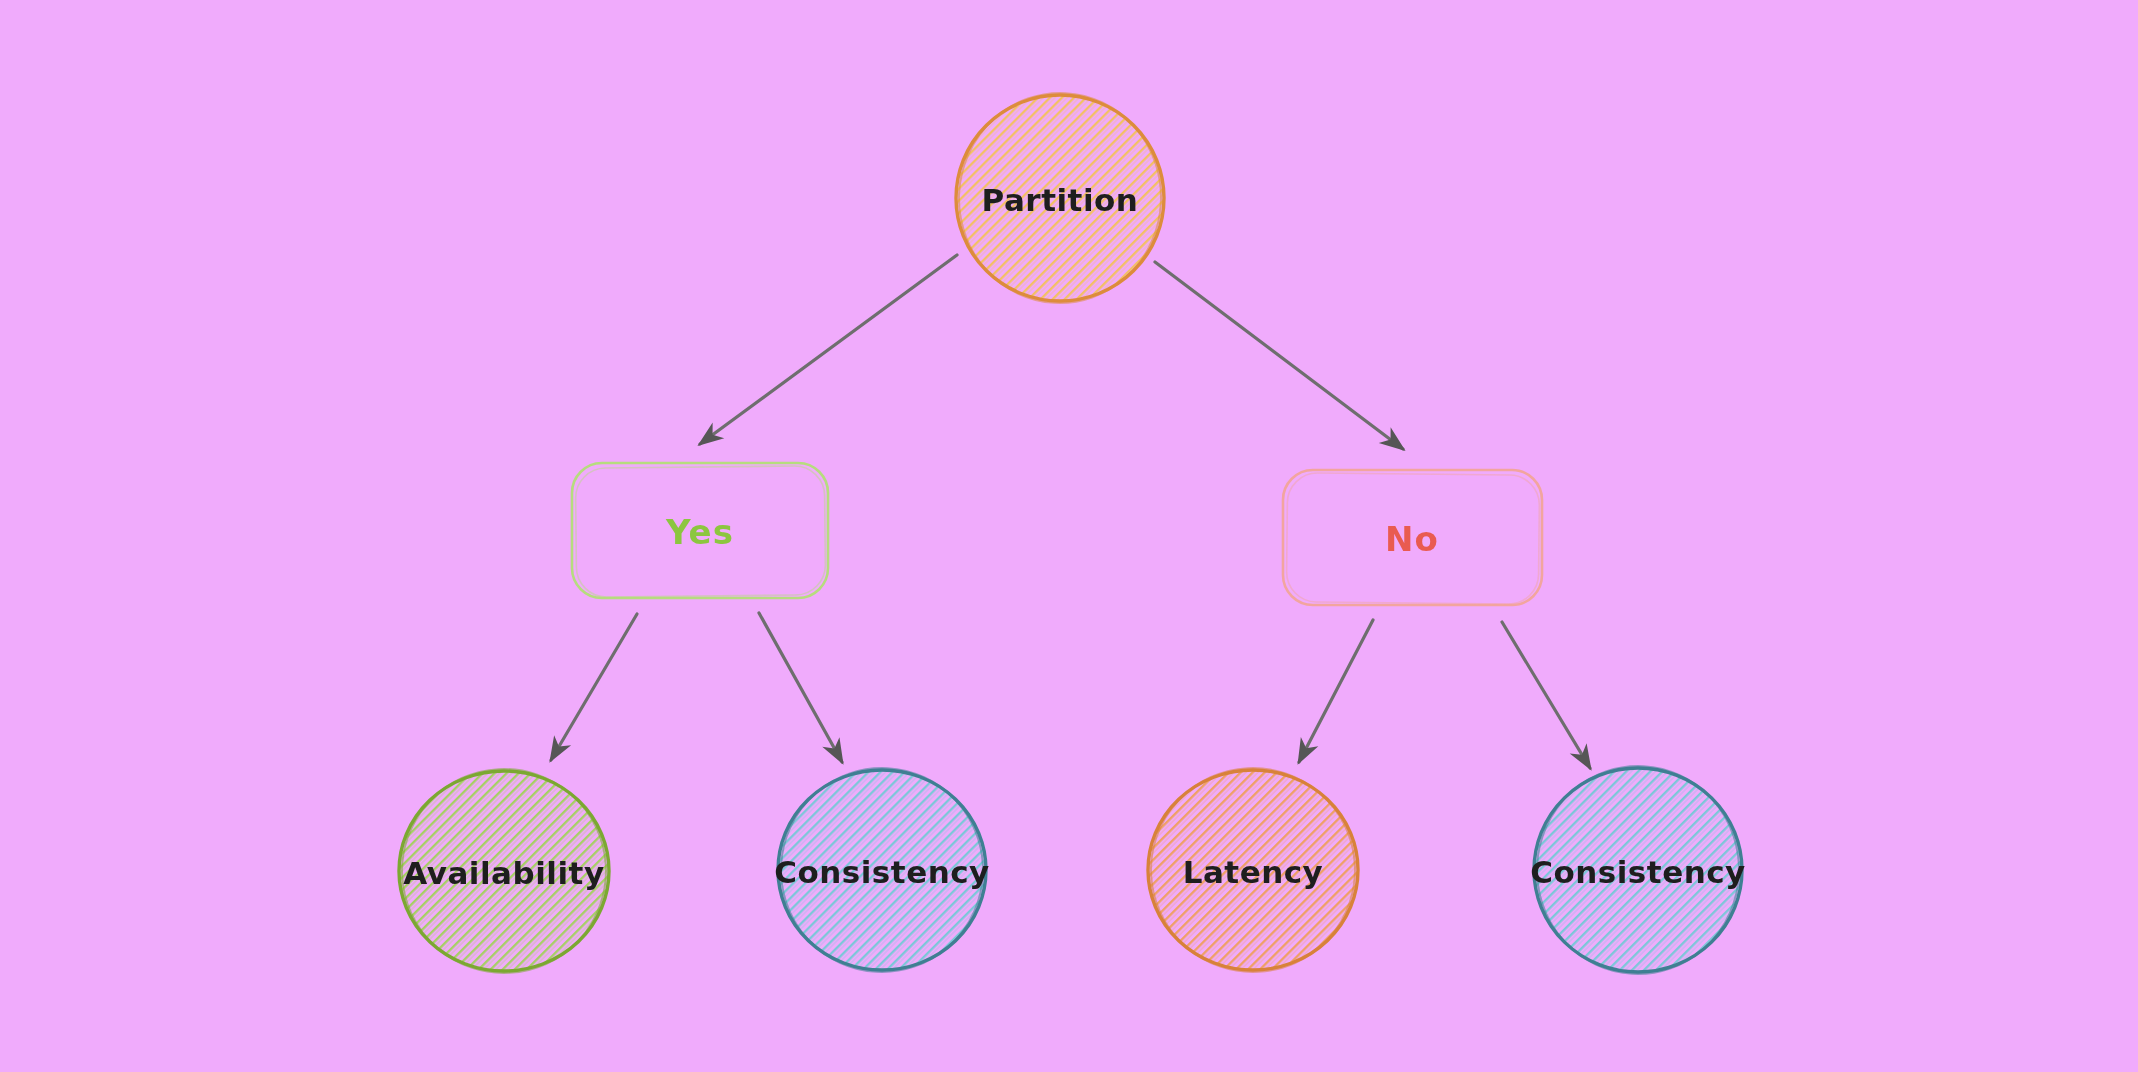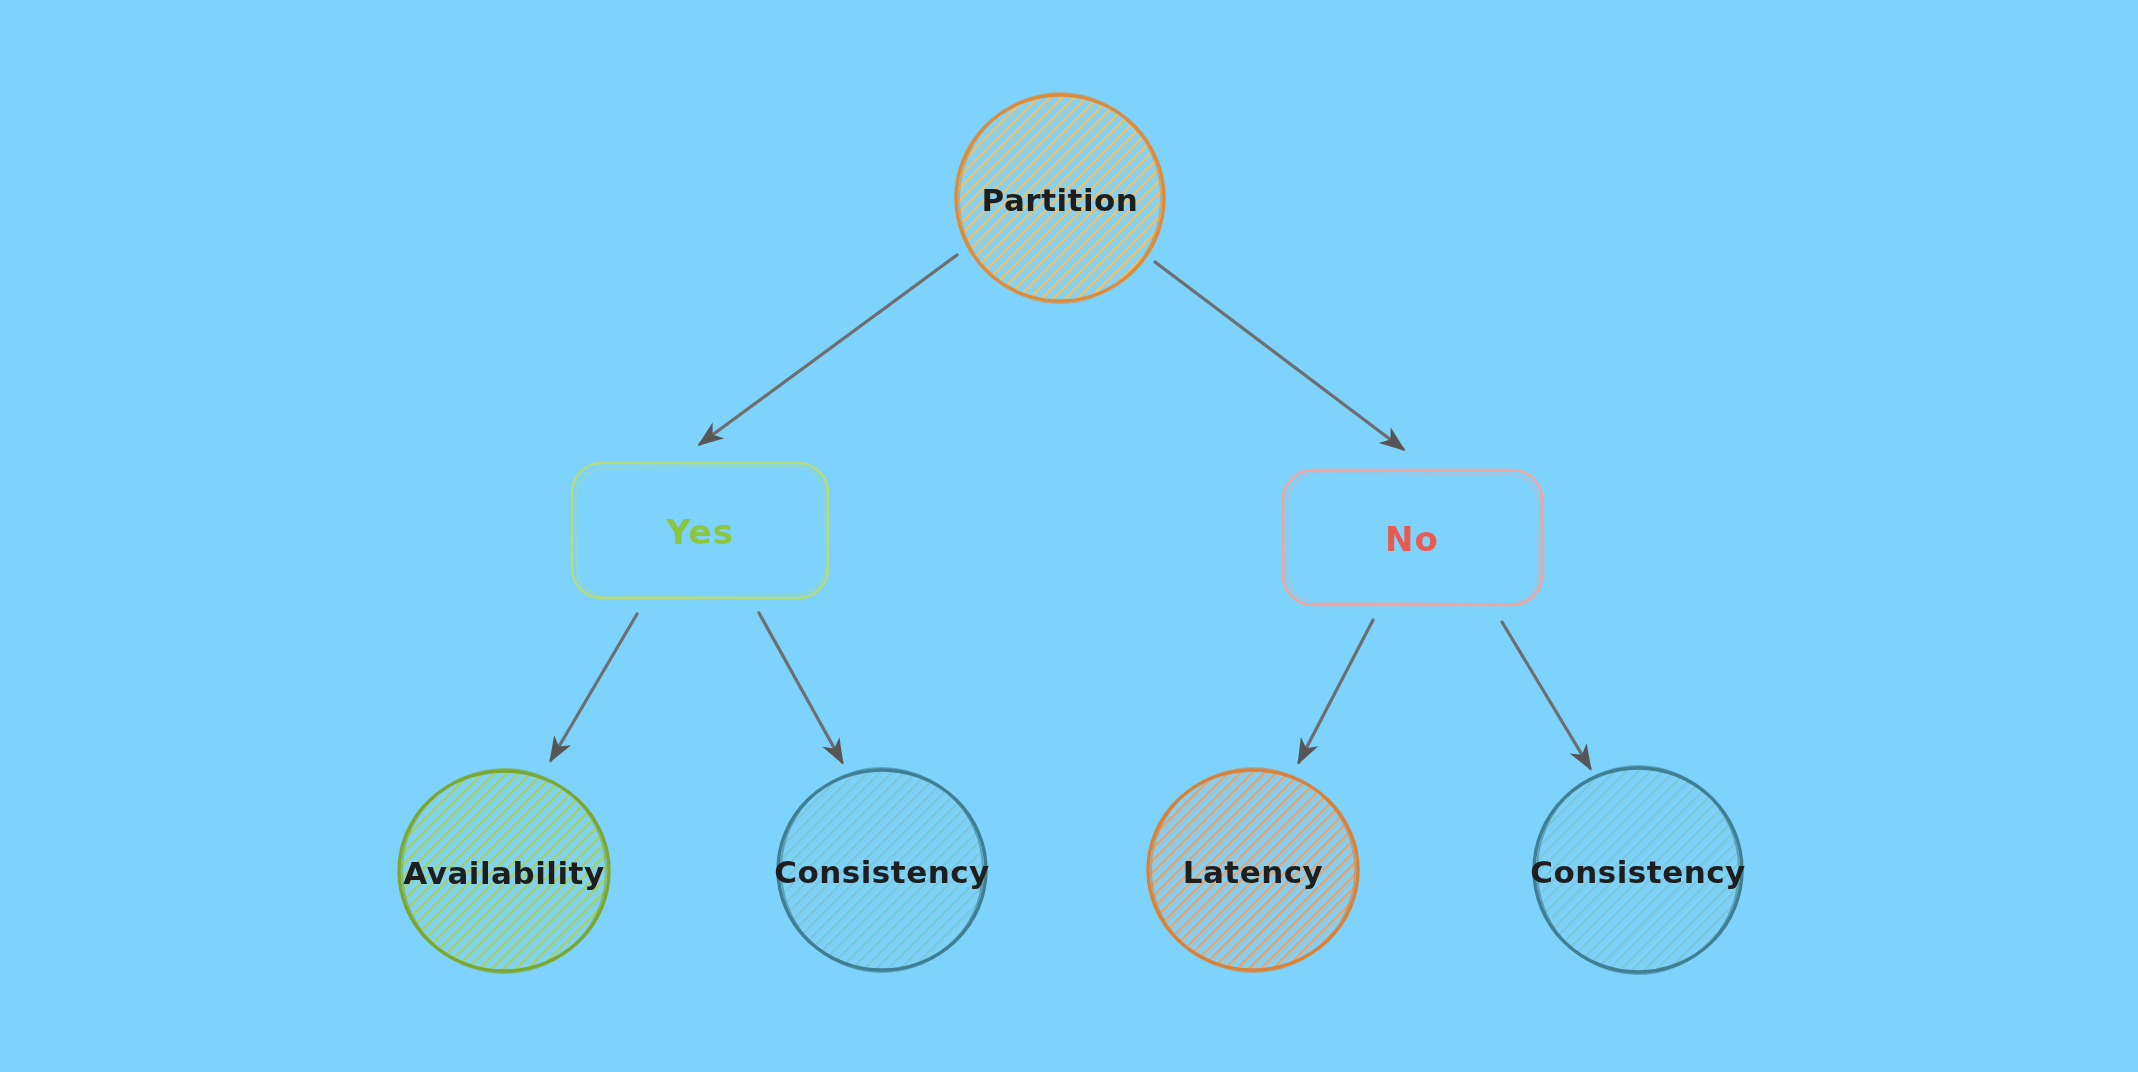--- a/index.html
+++ b/index.html
@@ -5,21 +5,21 @@
   html, body {
     margin: 0;
     padding: 0;
     background: #ffffff;
     font-family: "DejaVu Sans", "Liberation Sans", sans-serif;
   }
   .stage {
     position: relative;
     width: 2138px;
     height: 1072px;
-    background: #7dd3fc;
+    background: #f0abfc;
     overflow: hidden;
   }
   svg.diagram {
     position: absolute;
     inset: 0;
     width: 2138px;
     height: 1072px;
   }
   .node-label {
     font-family: "DejaVu Sans", "Liberation Sans", sans-serif;

